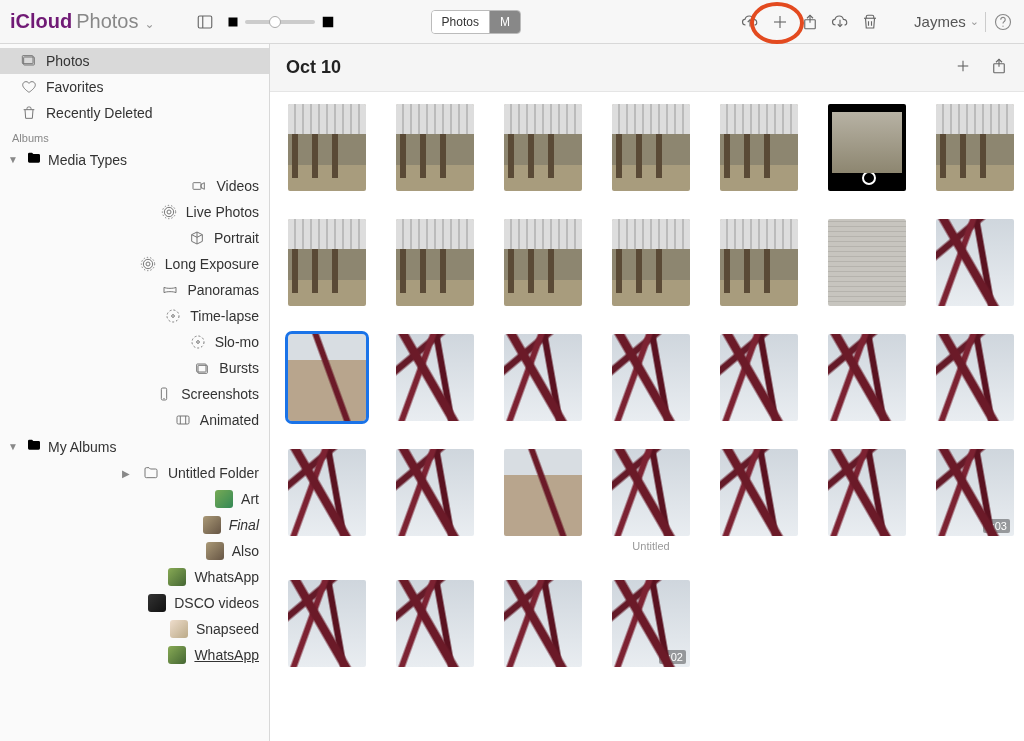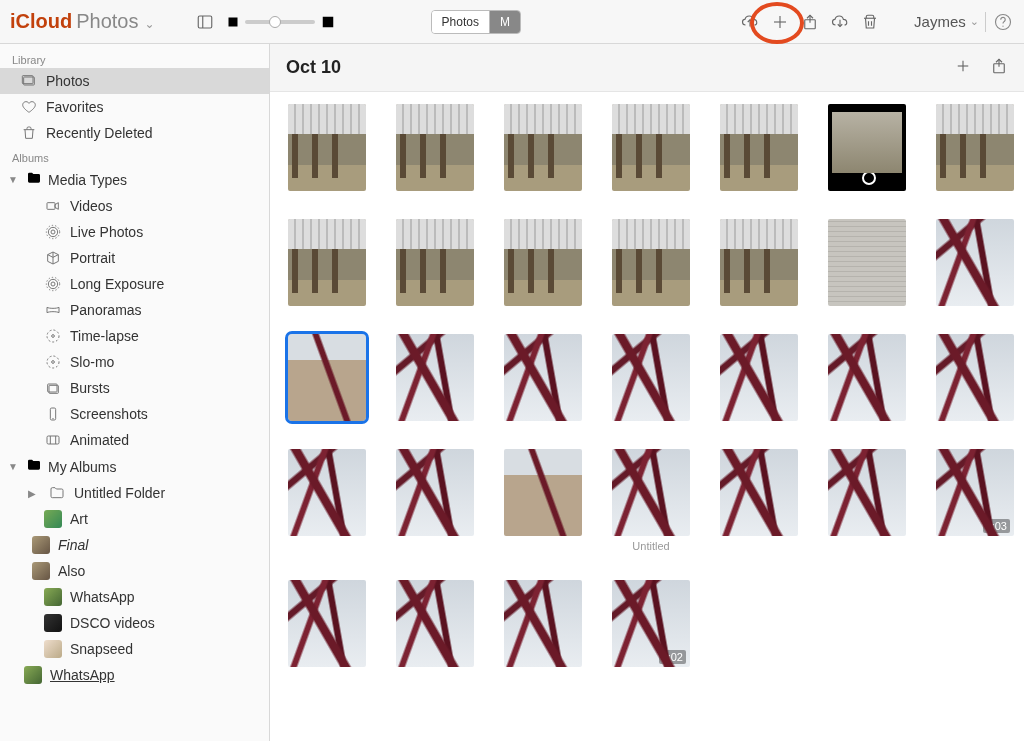--- a/index.html
+++ b/index.html
@@ -18,21 +18,21 @@
   .toolbar {
     height: 44px;
     border-bottom: 1px solid #d8d8d8;
     display: flex;
     align-items: center;
     padding: 0 10px;
     background: #f7f7f7;
     gap: 8px;
   }
   .brand { display:flex; align-items:baseline; gap:4px; }
-  .brand-icloud { font-weight: 600; font-size: 20px; color:#c2410c;}
+  .brand-icloud { font-weight: 600; font-size: 20px; color:#701a75;}
   .brand-photos { font-size: 20px; color:#888; font-weight:300;}
   .brand-chevron { color:#999; font-size:12px; margin-left:2px;}
   .toolbar-spacer { flex: 0 0 20px; }
   .toolbar-icon {
     width: 28px; height:28px;
     display:flex; align-items:center; justify-content:center;
     color:#666;
   }
   .toolbar-icon svg { width:18px; height:18px; stroke:#666; fill:none; stroke-width:1.5;}
   .zoom-slider {
@@ -80,21 +80,21 @@
     padding:4px 10px 4px 20px;
     color:#333; font-size:14px;
     cursor:default;
   }
   .sb-item.selected { background:#d9d9d9; }
   .sb-item .ico { width:18px; height:18px; display:flex; align-items:center; justify-content:center; color:#777;}
   .sb-item .ico svg { width:16px; height:16px; stroke:#777; fill:none; stroke-width:1.5;}
   .sb-disclosure { width:12px; color:#888; font-size:10px; display:inline-block;}
   .sb-group { display:flex; align-items:center; gap:6px; padding:4px 10px 4px 8px; font-size:14px;}
   .sb-group .ico svg { width:16px; height:16px;}
-  .sb-child { padding-left:44px;}
+  .sb-child { padding-left:44px;justify-content:flex-end;}
   .album-thumb { width:18px; height:18px; border-radius:3px; background:linear-gradient(135deg,#7a5,#385); display:inline-block;}
   .album-thumb.b { background:linear-gradient(135deg,#a97,#654);}
   .album-thumb.c { background:linear-gradient(135deg,#333,#111);}
   .album-thumb.d { background:linear-gradient(135deg,#edc,#ba8);}
   .album-thumb.e { background:linear-gradient(135deg,#8a5,#463);}
 
   
   .content { flex:1; display:flex; flex-direction:column; overflow:hidden;}
   .content-header {
     height:48px; display:flex; align-items:center; padding:0 16px;
@@ -237,21 +237,20 @@
         </svg>
     </div>
   </div>
 </div>
 
 <div class="red-circle" style="left:750px; top:2px;"></div>
 
 <div class="main">
 
   <div class="sidebar">
-    <div class="sb-section-label">Library</div>
 
     <div class="sb-item selected">
       <span class="ico">
           <svg viewBox="0 0 24 24">
             <rect x="4" y="6" width="16" height="12" rx="1"></rect>
             <rect x="2" y="4" width="16" height="12" rx="1"></rect>
           </svg>
         </span>
       <span>Photos</span>
     </div>

